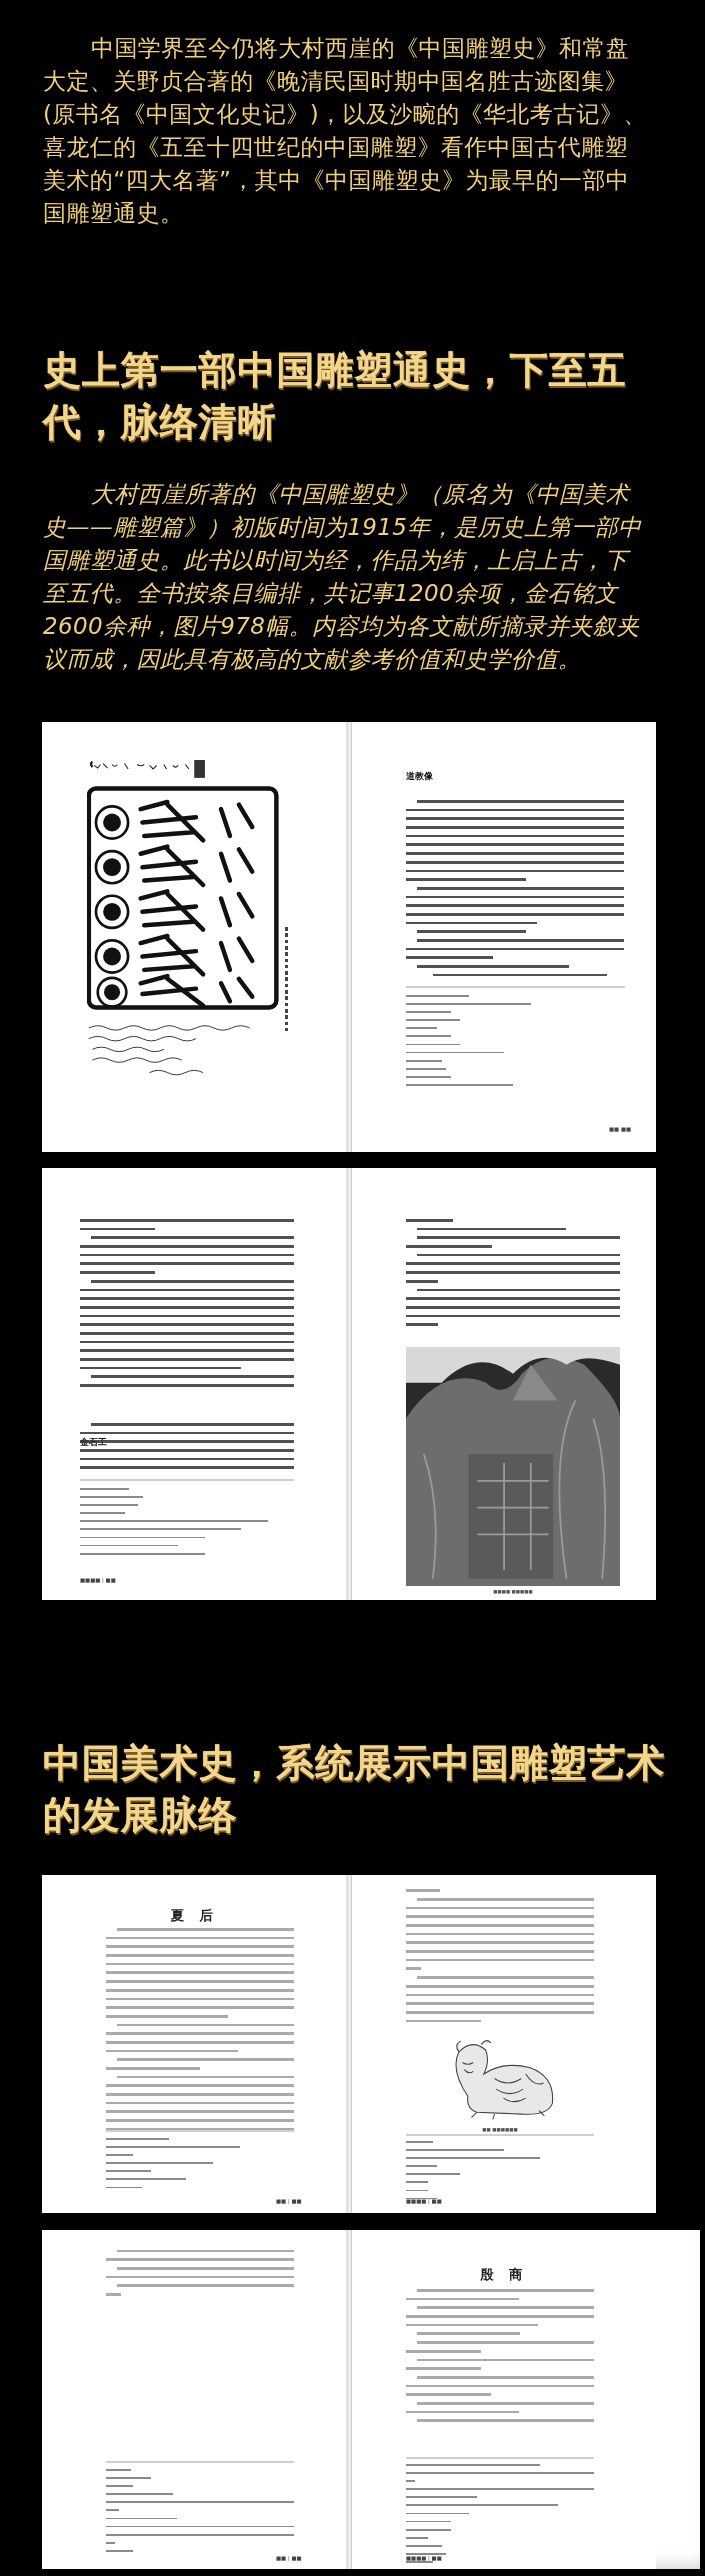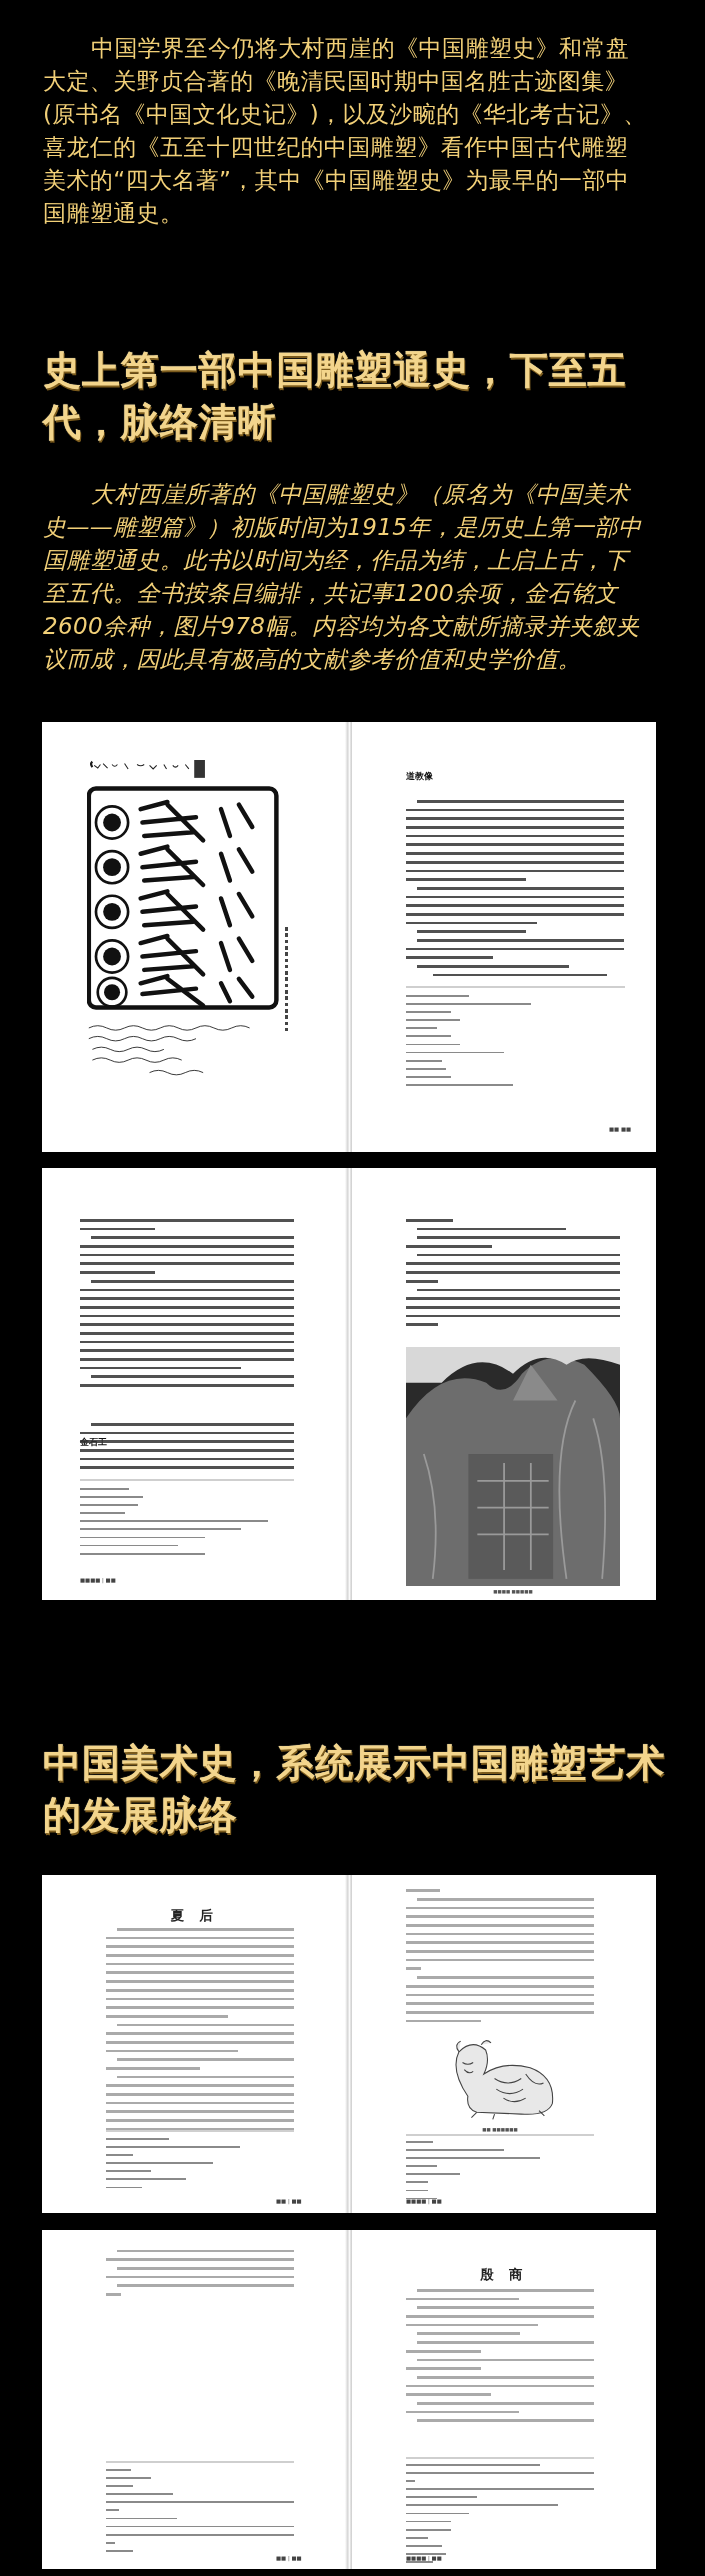--- a/index.html
+++ b/index.html
@@ -292,21 +292,21 @@
         <div class="ln" style="width:31px"></div>
         <div class="ln" style="width:54px"></div>
         <div class="ln" style="width:22px"></div>
         <div class="ln" style="width:22px"></div>
         <div class="ln" style="width:31px"></div>
     </div>
     <div class="folio" style="left:54px; top:323px;">■■■■ | ■■</div>
   </div>
 </div>
 
-<div class="spread" style="top:2230px; height:339px;">
+<div class="spread" style="top:2230px; height:339px;padding-left:44px;">
   <div class="page left">
     <div class="lines light" style="left:64px; top:19.7px; width:188px;">
       <div class="ln" style="margin-left:10.7px;"></div>
         <div class="ln"></div>
       <div class="ln" style="margin-left:10.7px;"></div>
         <div class="ln"></div>
       <div class="ln" style="margin-left:10.7px;"></div>
         <div class="ln" style="width:8%"></div>
     </div>
     <div class="rule" style="left:64px; top:231px; width:188px;"></div>

